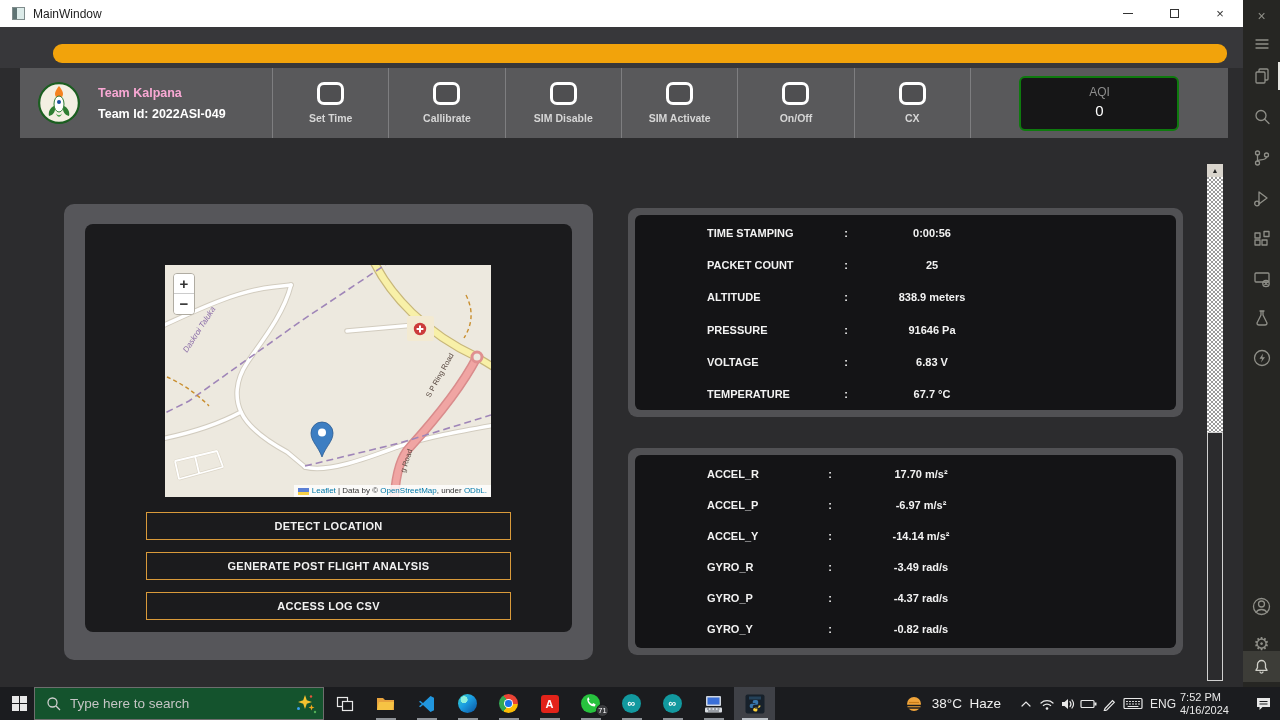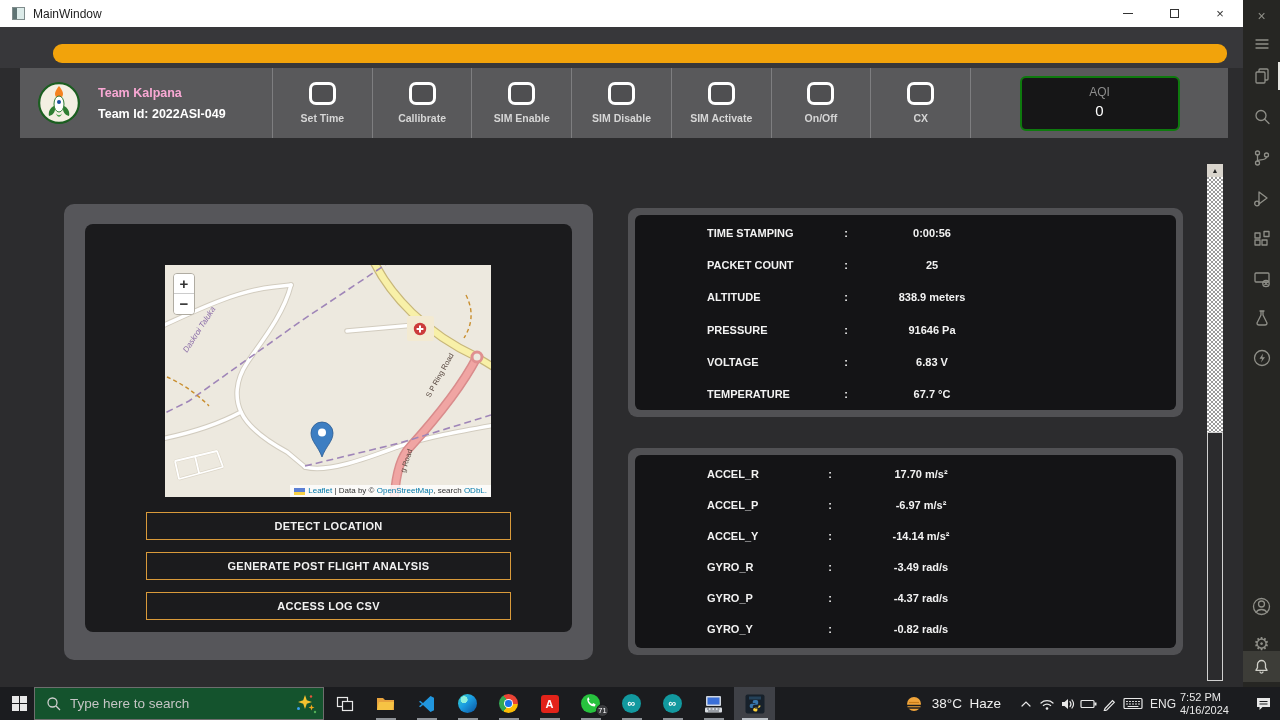--- a/index.html
+++ b/index.html
@@ -230,24 +230,20 @@
     <div class="tb-group">
       <div class="tb-check"></div>
       <div class="tb-label">Set Time</div>
     </div>
     <div class="tb-group">
       <div class="tb-check"></div>
       <div class="tb-label">Callibrate</div>
     </div>
     <div class="tb-group">
       <div class="tb-check"></div>
-      <div class="tb-label">SIM Enable</div>
-    </div>
-    <div class="tb-group">
-      <div class="tb-check"></div>
       <div class="tb-label">SIM Disable</div>
     </div>
     <div class="tb-group">
       <div class="tb-check"></div>
       <div class="tb-label">SIM Activate</div>
     </div>
     <div class="tb-group">
       <div class="tb-check"></div>
       <div class="tb-label">On/Off</div>
     </div>
@@ -329,21 +325,21 @@
     </svg>
     <div id="map-zoom">
       <div class="mz-btn" id="mz-in">+</div>
       <div class="mz-btn">−</div>
     </div>
     <div id="map-attr">
       <span id="ua-flag"></span>
       <span class="attr-link">Leaflet</span>
       <span style="white-space:pre;"> | Data by © </span>
       <span class="attr-link">OpenStreetMap</span>
-      <span style="white-space:pre;">, search </span>
+      <span style="white-space:pre;">, under </span>
       <span class="attr-link">ODbL.</span>
     </div>
   </div>
 
   <button class="abs lbtn" style="top:512px;">DETECT LOCATION</button>
   <button class="abs lbtn" style="top:552px;">GENERATE POST FLIGHT ANALYSIS</button>
   <button class="abs lbtn" style="top:592px;">ACCESS LOG CSV</button>
 
   <div class="abs rpanel-outer" style="top:208px; height:209px;">
     <div class="rpanel-inner">

